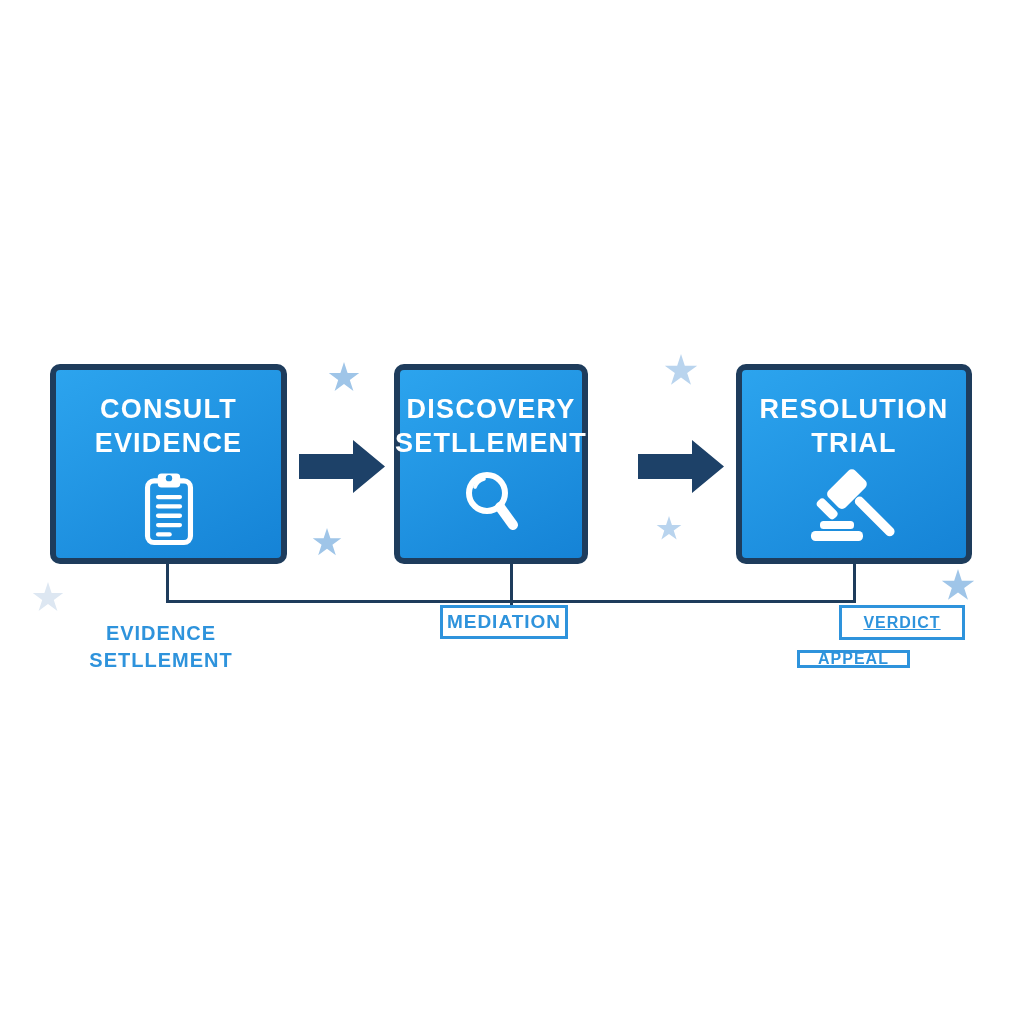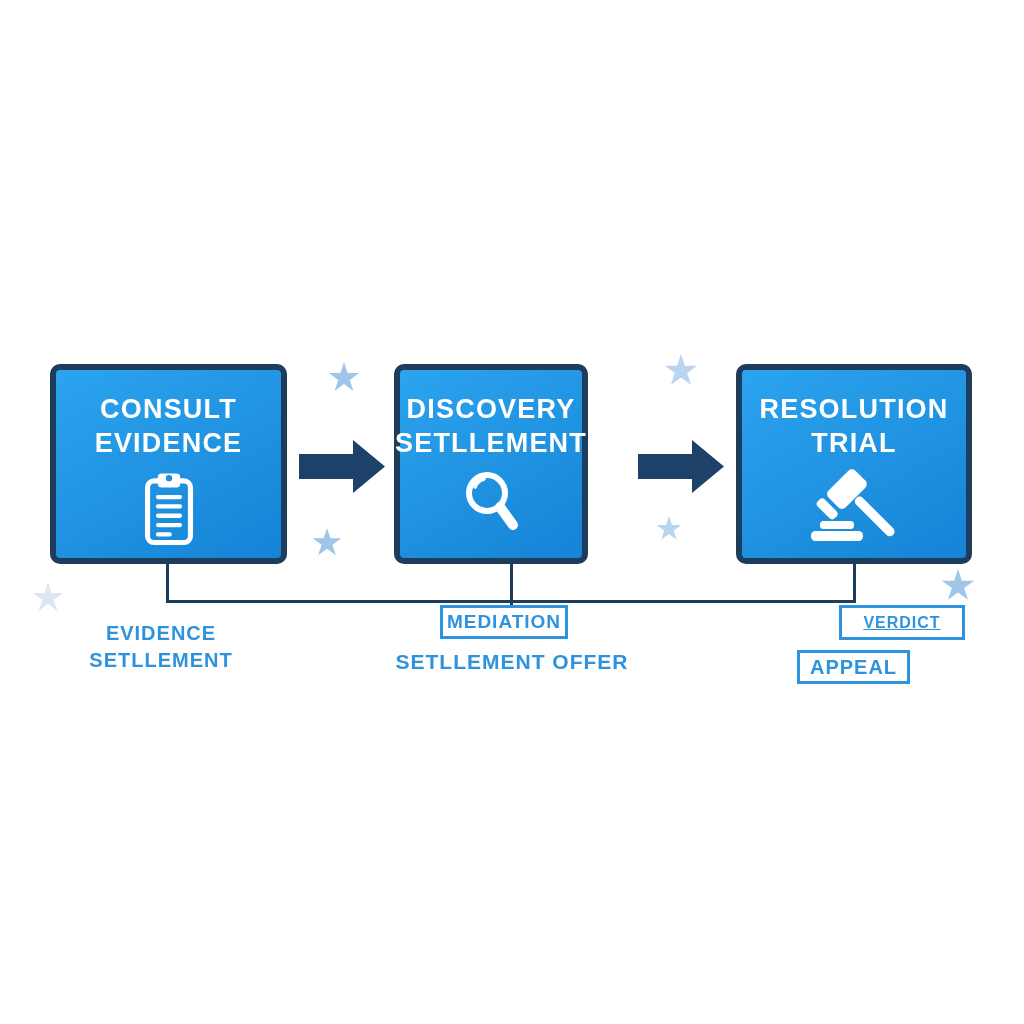--- a/index.html
+++ b/index.html
@@ -125,25 +125,22 @@
 
   <div class="text-label" style="left:61px;top:620px;width:200px;font-size:20px;line-height:27px;">
     <div>EVIDENCE</div>
     <div>SETLLEMENT</div>
   </div>
 
   <div class="tag-box" style="left:440px;top:605px;width:128px;height:34px;font-size:19px;">
     <span>MEDIATION</span>
   </div>
 
-  <div class="text-label" style="left:332px;top:650px;width:360px;font-size:21px;">
-    <span>SETLLEMENT OFFER</span>
-  </div>
 
   <div class="tag-box" style="left:839px;top:605px;width:126px;height:35px;font-size:16px;text-decoration:underline;">
     <span>VERDICT</span>
   </div>
 
-  <div class="tag-box" style="left:797px;top:650px;width:113px;height:34px;font-size:20px;">
+  <div class="tag-box" style="left:797px;top:650px;width:113px;height:18px;font-size:16px;">
     <span>APPEAL</span>
   </div>
 
 </div>
 
 </body></html>

